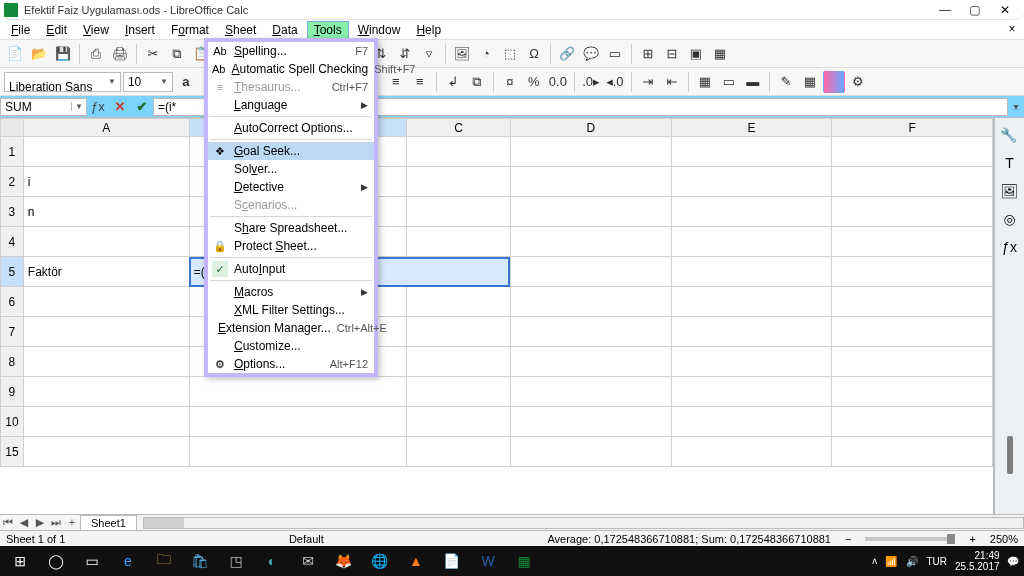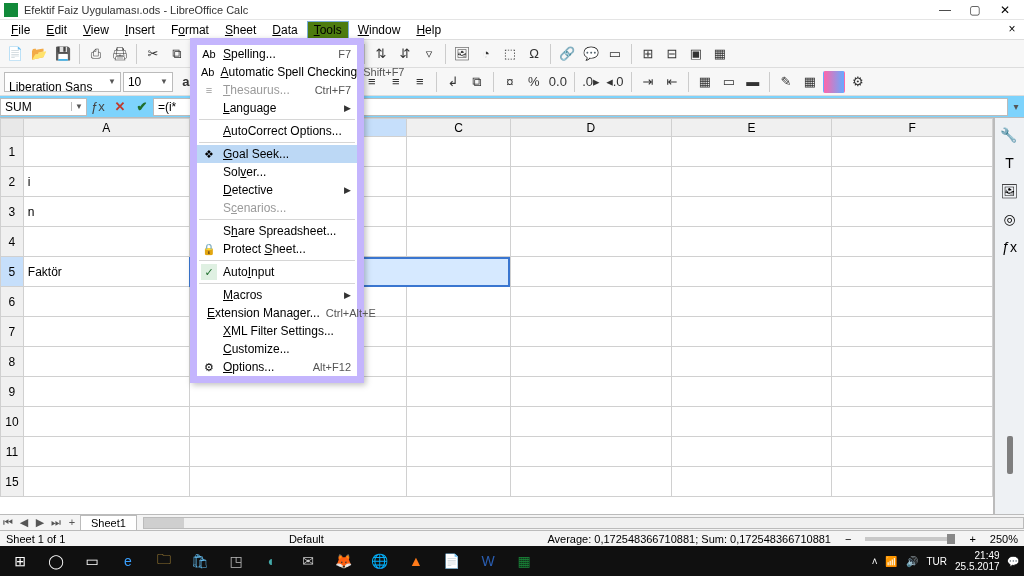--- a/index.html
+++ b/index.html
@@ -1,27 +1,27 @@
 <!DOCTYPE html>
 <html><head>
 <meta charset="utf-8">
 <style>
   * { margin: 0; padding: 0; box-sizing: border-box; font-family: "Segoe UI", Tahoma, sans-serif; }
   body { width: 1024px; height: 576px; overflow: hidden; background: #fff; font-size: 12px; color: #000; position: relative; }
   
-  .titlebar { height: 20px; background: #fff; display: flex; align-items: center; padding: 0 4px; border-bottom: 1px solid #e5e5e5; }
+  .titlebar { height: 20px; background: #fff; display: flex; align-items: center; padding: 0 4px; border-bottom: 1px solid #e5e5e5; border-radius: 10px; }
   .titlebar .doc-icon { width: 14px; height: 14px; background: #128a3a; margin-right: 6px; }
   .titlebar .title { flex: 1; font-size: 11px; color: #333; }
   .titlebar .win-btn { width: 30px; height: 18px; display: flex; align-items: center; justify-content: center; font-size: 12px; color: #333; }
   .titlebar .win-btn.close { color: #000; }
   
   .menubar { height: 20px; display: flex; align-items: center; padding: 0 4px; gap: 2px; border-bottom: 1px solid #ddd; }
   .menubar .menu-item { padding: 2px 7px; font-size: 12px; cursor: default; }
   .menubar .menu-item u { text-decoration: underline; }
-  .menubar .menu-item.open { background: #4d7c0f; border: 1px solid #7aadd9; padding: 1px 6px; }
+  .menubar .menu-item.open { background: #86efac; border: 1px solid #7aadd9; padding: 1px 6px; }
   
   .doc-close { position: absolute; right: 4px; top: 22px; width: 16px; text-align: center; font-size: 12px; }
   
   .toolbar { height: 28px; display: flex; align-items: center; padding: 2px 4px; gap: 2px; border-bottom: 1px solid #ddd; background: #f7f7f7; }
   .tb-btn { width: 22px; height: 22px; display: flex; align-items: center; justify-content: center; border: 1px solid transparent; border-radius: 2px; font-size: 13px; color: #333; }
   .tb-sep { width: 1px; height: 20px; background: #ccc; margin: 0 3px; }
   .tb-drop { display: flex; align-items: center; border: 1px solid #bbb; background: #fff; height: 20px; padding: 0 4px; gap: 4px; }
   .tb-drop .caret { font-size: 8px; color: #555; }
   .font-name { width: 95px; font-size: 12px; margin-top: 10px; }
   .font-size { width: 28px; text-align: left; }
@@ -46,21 +46,21 @@
   table.grid tbody th.sel { background: #c6dffb; }
   table.grid tbody td { height: 30px; padding: 2px 4px; vertical-align: middle; }
   table.grid .corner { background: #e8e8e8; width: 22px; }
   .cell-big { font-size: 20px; font-family: "Liberation Sans","Arial",sans-serif; }
   tr.active td.active-cell { background: #d6e9ff; outline: 2px solid #3a76d0; outline-offset: -2px; }
   
   .side-panel { width: 30px; background: #eef1f4; border-left: 1px solid #bbb; display: flex; flex-direction: column; align-items: center; gap: 6px; padding-top: 6px; }
   .side-panel .sp-btn { width: 22px; height: 22px; display: flex; align-items: center; justify-content: center; font-size: 14px; }
   .side-panel .bar { width: 6px; height: 38px; background: #7e7e7e; margin-top: auto; margin-bottom: 40px; border-radius: 2px; }
   
-  .dropdown { position: absolute; left: 190px; top: 38px; width: 174px; background: #fff; border: 7px solid #c4b5fd; box-shadow: 2px 2px 6px rgba(0,0,0,.25); z-index: 50; }
+  .dropdown { position: absolute; left: 204px; top: 38px; width: 174px; background: #fff; border: 4px solid #c4b5fd; box-shadow: 2px 2px 6px rgba(0,0,0,.25); z-index: 50; }
   .dropdown .dd-row { display: flex; align-items: center; height: 18px; padding: 0 6px 0 4px; font-size: 12px; gap: 6px; }
   .dropdown .dd-row.disabled { color: #9a9a9a; }
   .dropdown .dd-row.highlight { background: #bcd8f5; }
   .dropdown .dd-icon { width: 16px; height: 16px; display: flex; align-items: center; justify-content: center; font-size: 11px; }
   .dropdown .dd-label { flex: 1; white-space: nowrap; }
   .dropdown .dd-label u { text-decoration: underline; }
   .dropdown .dd-accel { font-size: 11px; color: #555; }
   .dropdown .dd-sub { font-size: 9px; color: #333; }
   .dropdown .dd-sep { height: 1px; background: #d6d6d6; margin: 2px 2px; }
   
@@ -313,29 +313,20 @@
         <tr>
             <th>10</th>
             <td></td>
             <td></td>
             <td></td>
             <td></td>
             <td></td>
             <td></td>
           </tr>
         <tr>
-            <th>11</th>
-            <td></td>
-            <td></td>
-            <td></td>
-            <td></td>
-            <td></td>
-            <td></td>
-          </tr>
-        <tr>
             <th>15</th>
             <td></td>
             <td></td>
             <td></td>
             <td></td>
             <td></td>
             <td></td>
           </tr>
       </tbody>
     </table>
@@ -410,26 +401,26 @@
       <span class="dd-label">Auto<u>I</u>nput</span>
     </div>
     <div class="dd-sep"></div>
     <div class="dd-row">
       <span class="dd-icon"></span>
       <span class="dd-label"><u>M</u>acros</span>
       <span class="dd-sub">▶</span>
     </div>
     <div class="dd-row">
       <span class="dd-icon"></span>
+      <span class="dd-label"><u>X</u>ML Filter Settings...</span>
+    </div>
+    <div class="dd-row">
+      <span class="dd-icon"></span>
       <span class="dd-label"><u>E</u>xtension Manager...</span>
       <span class="dd-accel">Ctrl+Alt+E</span>
-    </div>
-    <div class="dd-row">
-      <span class="dd-icon"></span>
-      <span class="dd-label"><u>X</u>ML Filter Settings...</span>
     </div>
     <div class="dd-row">
       <span class="dd-icon"></span>
       <span class="dd-label"><u>C</u>ustomize...</span>
     </div>
     <div class="dd-row">
       <span class="dd-icon">⚙</span>
       <span class="dd-label"><u>O</u>ptions...</span>
       <span class="dd-accel">Alt+F12</span>
     </div>

